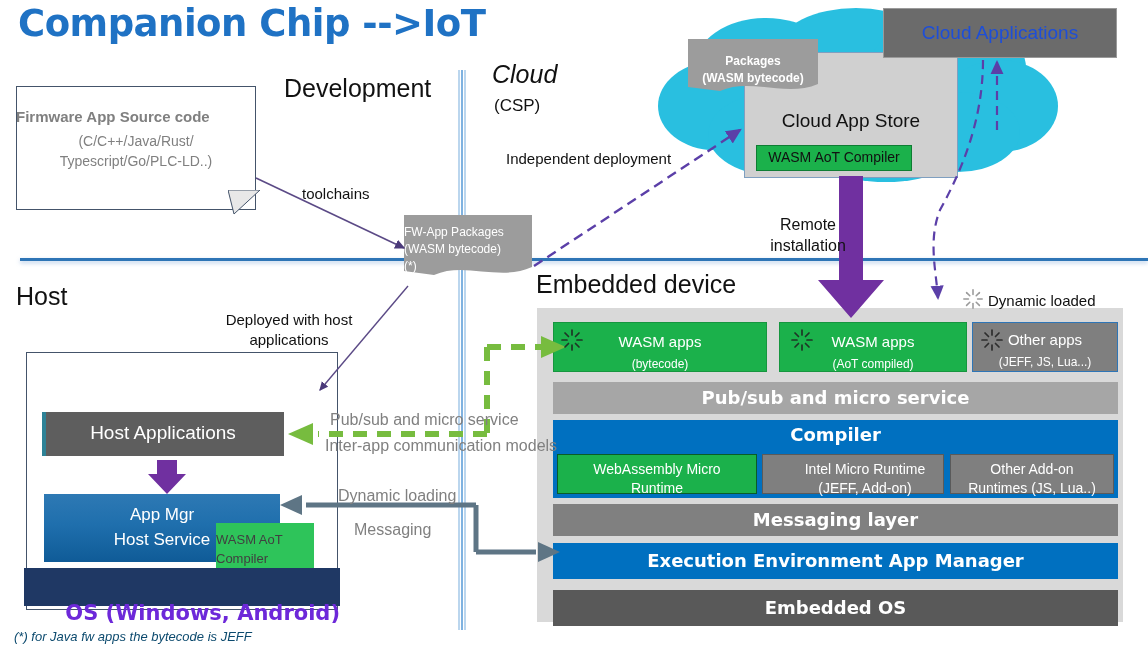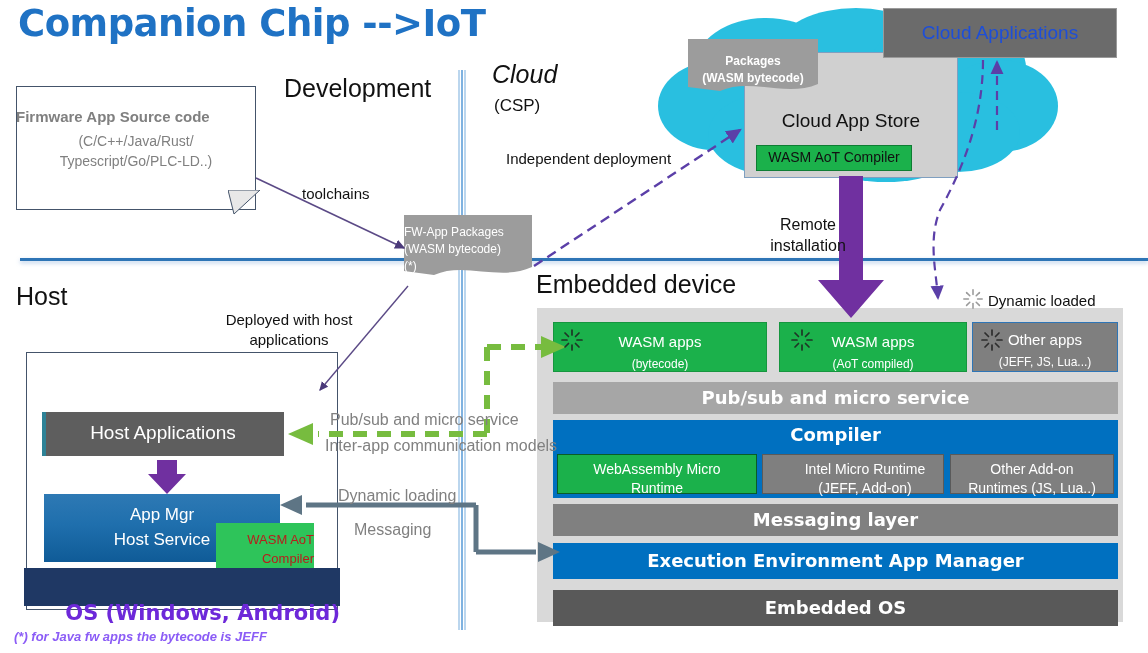--- a/index.html
+++ b/index.html
@@ -38,21 +38,21 @@
   .plabel{color:#111;}
   #lbl-toolchains{left:302px;top:185px;font-size:15px;}
   #lbl-indep{left:506px;top:150px;font-size:15px;}
   #lbl-remote{left:770px;top:214px;width:76px;text-align:center;font-size:16px;line-height:21px;}
   #lbl-deployed{left:214px;top:310px;width:150px;text-align:center;font-size:15px;line-height:20px;}
   #lbl-dynload{left:988px;top:292px;font-size:15px;}
   #lbl-pubsub{left:330px;top:411px;font-size:16px;color:#808080;}
   #lbl-interapp{left:316px;top:437px;font-size:16px;color:#808080;margin-left:9px;}
   #lbl-dynloading{left:338px;top:487px;font-size:16px;color:#808080;}
   #lbl-messaging{left:354px;top:521px;font-size:16px;color:#808080;}
-  #footnote{left:14px;top:629px;font-size:13px;font-style:italic;color:#8b5cf6;font-weight:700;}
+  #footnote{left:14px;top:629px;font-size:13px;font-style:italic;color:#0c4a6e;font-weight:400;}
 
   
   #cloud{left:648px;top:6px;width:420px;height:180px;}
 
   
   #cas-box{left:744px;top:52px;width:214px;height:126px;background:#D0D0D0;border:1px solid #7F9FC0;}
   #cas-title{left:744px;top:110px;width:214px;text-align:center;font-size:19px;color:#111;}
   #cas-green{left:756px;top:145px;width:156px;height:26px;background:#1BB14B;border:1px solid #0E7D33;}
   #cas-green-t{left:756px;top:149px;width:156px;text-align:center;font-size:14px;color:#111;}
 
@@ -72,21 +72,21 @@
 
   
   #host-box{left:26px;top:352px;width:312px;height:258px;border:1px solid #44546A;background:#fff;}
   #hostapps{left:42px;top:412px;width:242px;height:44px;background:#5E5E5E;
             border-left:4px solid #2E8296;}
   #hostapps-t{left:42px;top:422px;width:242px;text-align:center;font-size:19px;color:#fff;}
   #appmgr{left:44px;top:494px;width:236px;height:68px;
           background:linear-gradient(180deg,#2E79B4 0%,#1F6FAD 45%,#0F5B97 100%);}
   #appmgr-t{left:44px;top:502px;width:236px;text-align:center;font-size:17px;color:#fff;line-height:25px;}
   #wasmaot{left:216px;top:523px;width:98px;height:45px;background:#2EC45A;}
-  #wasmaot-t{left:216px;top:530px;width:98px;text-align:right;font-size:13px;color:#b91c1c;line-height:19px;}
+  #wasmaot-t{left:216px;top:530px;width:98px;text-align:left;font-size:13px;color:#404040;line-height:19px;}
   #osbar{left:24px;top:568px;width:316px;height:38px;background:#1F3864;}
   #osbar-t{left:24px;top:575px;width:316px;text-align:right;font-size:21px;font-weight:bold;
            color:#6d28d9;font-family:"DejaVu Sans",sans-serif;margin-top:26px;}
 
   
   #emb-panel{left:537px;top:308px;width:586px;height:314px;background:#D9D9D9;}
   .ebox{border:1px solid rgba(0,0,0,.15);}
   #e-w1{left:553px;top:322px;width:214px;height:50px;background:#1BB14B;}
   #e-w1t{left:553px;top:331px;width:214px;text-align:center;color:#fff;font-size:15px;line-height:21px;}
   #e-w2{left:779px;top:322px;width:188px;height:50px;background:#1BB14B;}

